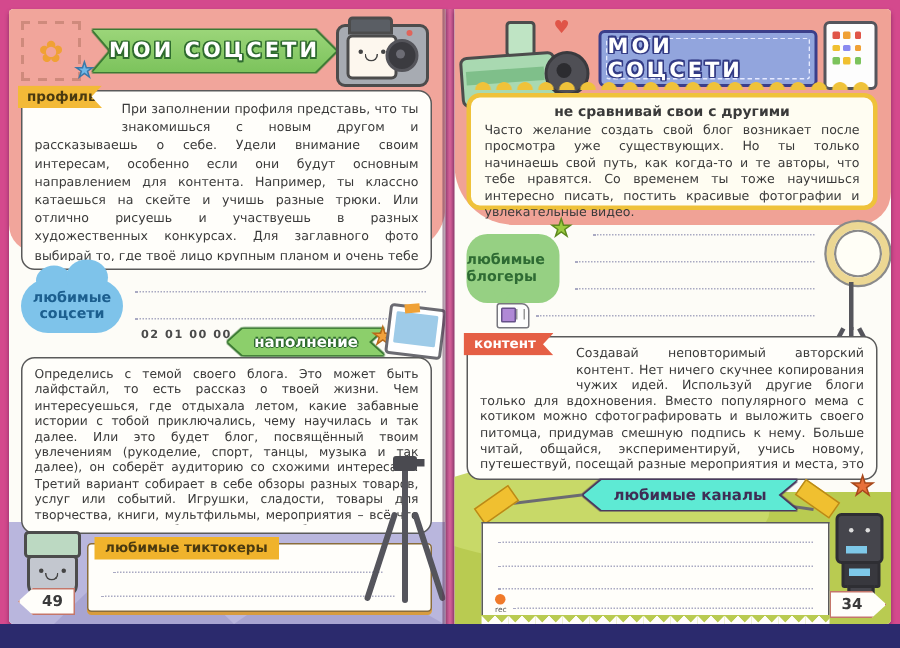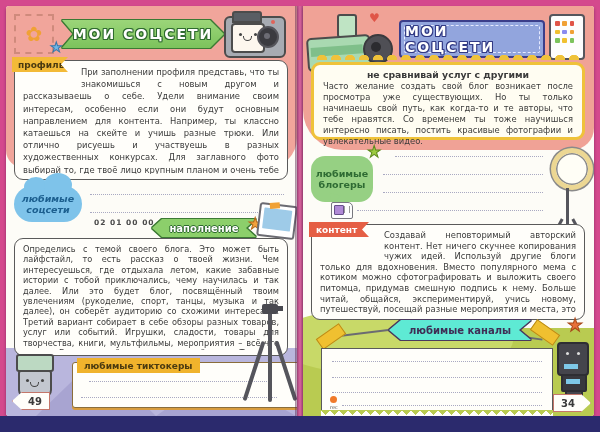--- a/index.html
+++ b/index.html
@@ -39,22 +39,22 @@
   .tag{position:absolute;font-weight:bold;display:flex;align-items:center;box-sizing:border-box;}
   .tag-yellow{background:#f3ba37;color:#4a3a10;clip-path:polygon(0 0,100% 0,calc(100% - 7px) 50%,100% 100%,0 100%);}
   .tag-coral{background:#e55f45;color:#fff;clip-path:polygon(0 0,100% 0,calc(100% - 7px) 50%,100% 100%,0 100%);}
 
   .dotline{position:absolute;height:0;border-bottom:1.6px dotted #a9a9c2;}
 
   
   .cloud{position:absolute;background:#7ec3ea;border-radius:18px;color:#1c5f8f;font-weight:bold;font-size:9.5px;text-align:center;display:flex;align-items:center;justify-content:center;line-height:11px;}
   .cloud:before{content:"";position:absolute;top:-9px;left:10px;width:24px;height:20px;background:#7ec3ea;border-radius:50%;}
   .cloud:after{content:"";position:absolute;top:-13px;left:30px;width:28px;height:24px;background:#7ec3ea;border-radius:50%;}
-  .cloud span{position:relative;z-index:1;font-style:italic;}
-  .bubble{position:absolute;background:#96d083;border-radius:14px;color:#2e6b33;font-weight:bold;font-size:9.5px;text-align:center;display:flex;align-items:center;justify-content:center;line-height:11px;}
+  .cloud span{position:relative;z-index:1;}
+  .bubble{position:absolute;background:#96d083;border-radius:14px;color:#2e6b33;font-weight:bold;font-size:9.5px;text-align:left;display:flex;align-items:center;justify-content:center;line-height:11px;}
   .bubble:after{content:"";position:absolute;bottom:-8px;left:16px;border:6px solid transparent;border-top:10px solid #96d083;transform:rotate(14deg);}
 
   
   .ribbon-s{position:absolute;filter:drop-shadow(1px 0 0 #3c7a34) drop-shadow(-1px 0 0 #3c7a34) drop-shadow(0 1px 0 #3c7a34) drop-shadow(0 -1px 0 #3c7a34);}
   .ribbon-s .fill{width:100%;height:100%;background:#8ccf6b;clip-path:polygon(10px 0,100% 0,calc(100% - 10px) 50%,100% 100%,10px 100%,0 50%);display:flex;align-items:center;justify-content:center;}
   .ribbon-s .lbl{color:#fff;font-weight:bold;font-size:10px;text-shadow:1px 0 0 #2f6b2f,-1px 0 0 #2f6b2f,0 1px 0 #2f6b2f,0 -1px 0 #2f6b2f;}
   .ribbon-p{position:absolute;filter:drop-shadow(1px 0 0 #4a3a5e) drop-shadow(-1px 0 0 #4a3a5e) drop-shadow(0 1px 0 #4a3a5e) drop-shadow(0 -1px 0 #4a3a5e);}
   .ribbon-p .fill{width:100%;height:100%;background:#5eead4;clip-path:polygon(12px 0,100% 0,calc(100% - 12px) 50%,100% 100%,12px 100%,0 50%);display:flex;align-items:center;justify-content:center;}
   .ribbon-p .lbl{color:#3f2d55;font-weight:bold;font-size:10px;}
 
@@ -200,21 +200,21 @@
 
     <div class="flashg">
       <div class="head"></div>
       <div class="body">
         <span class="eye" style="left:6px;top:7px;"></span>
           <span class="eye" style="right:6px;top:7px;"></span>
         <span class="mouth" style="left:10px;top:10px;"></span>
       </div>
       <div class="base"></div>
     </div>
-    <div class="wbox" style="left:52px;top:356px;width:230px;height:46px;border-color:#8a6d3b;box-shadow:0 2px 0 #d89c3e;border-radius:3px;margin-left:14px;">
+    <div class="wbox" style="left:52px;top:356px;width:230px;height:46px;border-color:#8a6d3b;box-shadow:0 2px 0 #d89c3e;border-radius:3px;">
       <div class="tag" style="left:4px;top:-5px;width:auto;height:15px;padding:0 7px;font-size:9px;background:#f0b32c;color:#4a3a10;">любимые тиктокеры</div>
       <div class="dotline" style="left:16px;top:18px;width:180px;"></div>
       <div class="dotline" style="left:8px;top:34px;width:196px;"></div>
     </div>
     <div class="tripod" style="left:236px;top:298px;">
       <div class="cam"></div>
         <div class="pole"></div>
       <div class="leg l1"></div>
         <div class="leg l2"></div>
         <div class="leg l3"></div>
@@ -254,21 +254,21 @@
           <i style="background:#8a8af0;"></i>
           <i style="background:#f0a135;"></i>
         <i style="background:#7cc35c;"></i>
           <i style="background:#f0c030;"></i>
           <i style="background:#7cc35c;"></i>
       </div>
     </div>
 
     <div class="scallops"></div>
     <div class="ybox">
-      <div class="title">не сравнивай услуг с другими</div>
+      <div class="title">не сравнивай свои с другими</div>
       <div class="body">Часто желание создать свой блог возникает после просмотра уже существующих. Но ты только начинаешь свой путь, как когда-то и те авторы, что тебе нравятся. Со временем ты тоже научишься интересно писать, постить красивые фотографии и увлекательные видео.</div>
     </div>
 
     <span class="star" style="left:64px;top:138px;font-size:16px;color:#9ccb3f;-webkit-text-stroke:1px #5e8a1e;">★</span>
     <div class="bubble" style="left:8px;top:150px;width:62px;height:46px;">
       <span>любимые блогеры</span>
     </div>
     <div class="dotline" style="left:92px;top:150px;width:148px;"></div>
     <div class="dotline" style="left:80px;top:168px;width:160px;"></div>
     <div class="dotline" style="left:80px;top:186px;width:160px;"></div>

